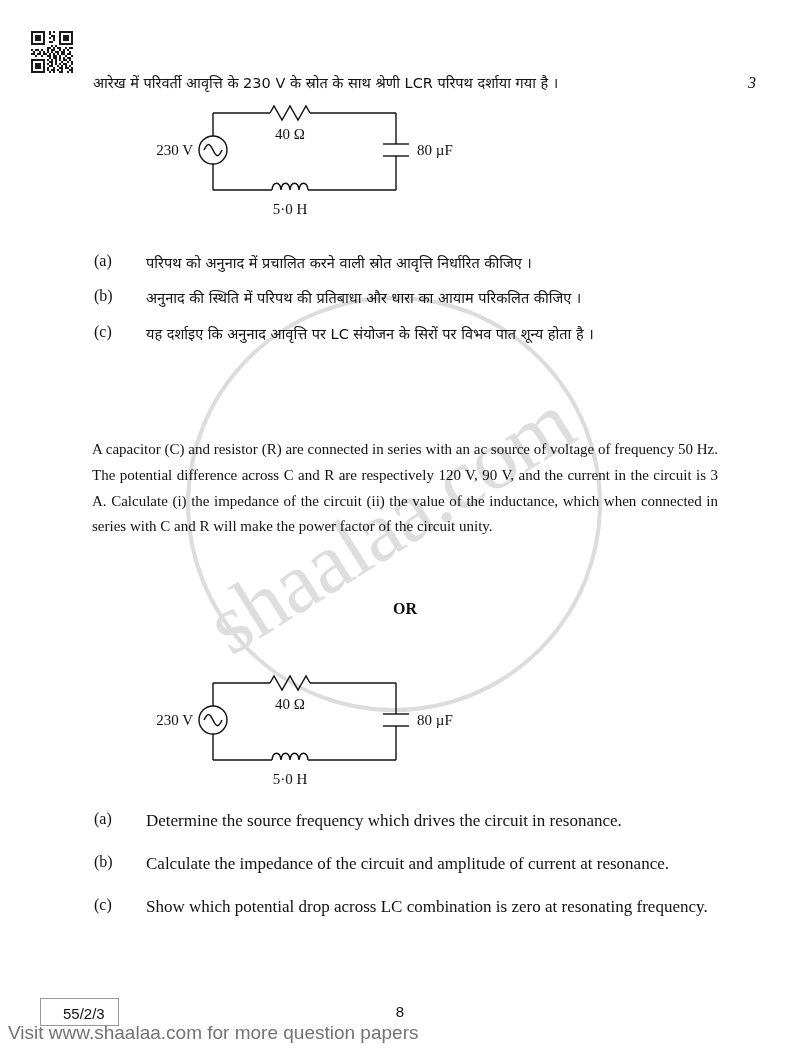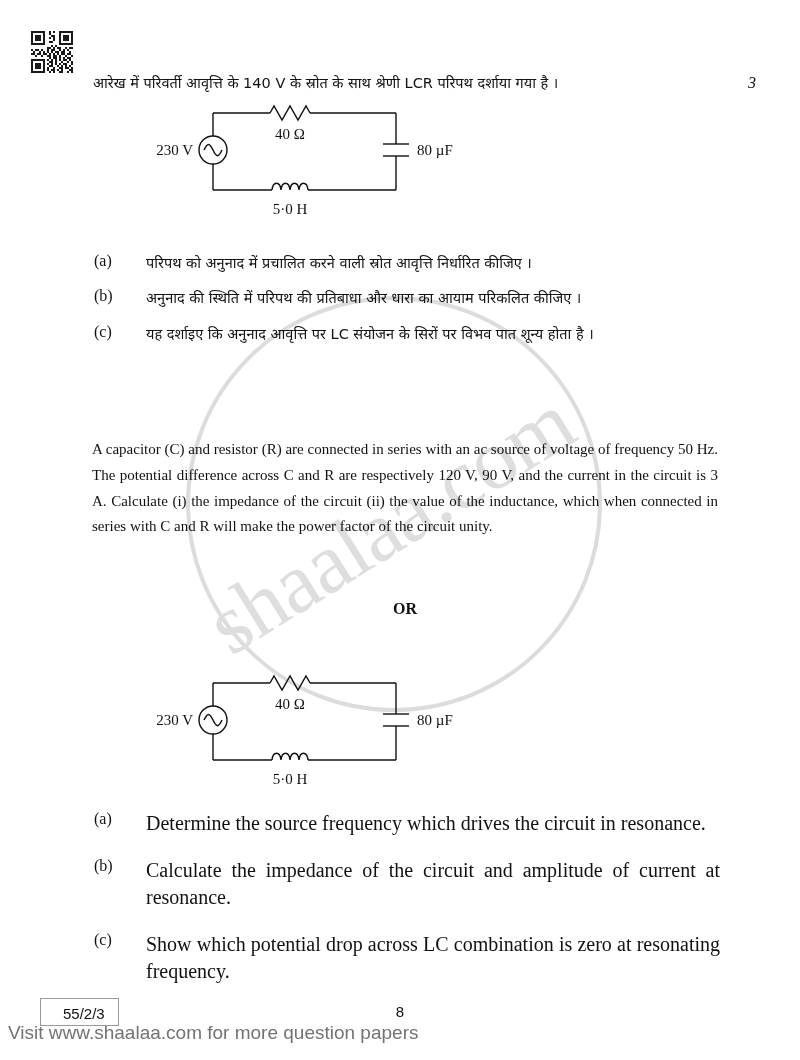--- a/index.html
+++ b/index.html
@@ -141,21 +141,21 @@
     line-height: 1.72;
     text-align: justify;
     text-align-last: left;
     z-index: 4;
   }
 
   
   #en-questions { left: 94px; top: 810px; width: 626px; }
   #en-questions .qrow { margin-bottom: 20px; }
   #en-questions .qbody {
-    font-size: 20px;
+    font-size: 17px;
     line-height: 1.35;
     text-align: justify;
     text-align-last: left;
   }
 
   
   .circuit { position: absolute; z-index: 4; }
   #circuit-1 { left: 130px; top: 103px; }
   #circuit-2 { left: 130px; top: 673px; }
 
@@ -301,21 +301,21 @@
       <rect x="16" y="20" width="1" height="1"></rect>
         <rect x="20" y="20" width="2" height="1"></rect>
       <rect x="10" y="21" width="1" height="1"></rect>
         <rect x="12" y="21" width="1" height="1"></rect>
       <rect x="15" y="21" width="2" height="1"></rect>
         <rect x="19" y="21" width="1" height="1"></rect>
       <rect x="21" y="21" width="1" height="1"></rect>
     </g>
   </svg>
 
-  <div class="headline hindi">आरेख में परिवर्ती आवृत्ति के 140 V के स्रोत के साथ श्रेणी LCR परिपथ दर्शाया गया है ।</div>
+  <div class="headline hindi">आरेख में परिवर्ती आवृत्ति के 230 V के स्रोत के साथ श्रेणी LCR परिपथ दर्शाया गया है ।</div>
   <div class="marks">3</div>
 
   <svg class="circuit" id="circuit-1" width="360" height="120" viewBox="0 0 360 120">
     <g stroke="#111" stroke-width="1.4" fill="none">
 
       <path d="M83 10 L83 33"></path>
       <path d="M83 61 L83 87"></path>
 
       <path d="M83 10 L140 10"></path>
       <path d="M140 10 L144 3 L152 17 L160 3 L168 17 L176 3 L180 10"></path>

